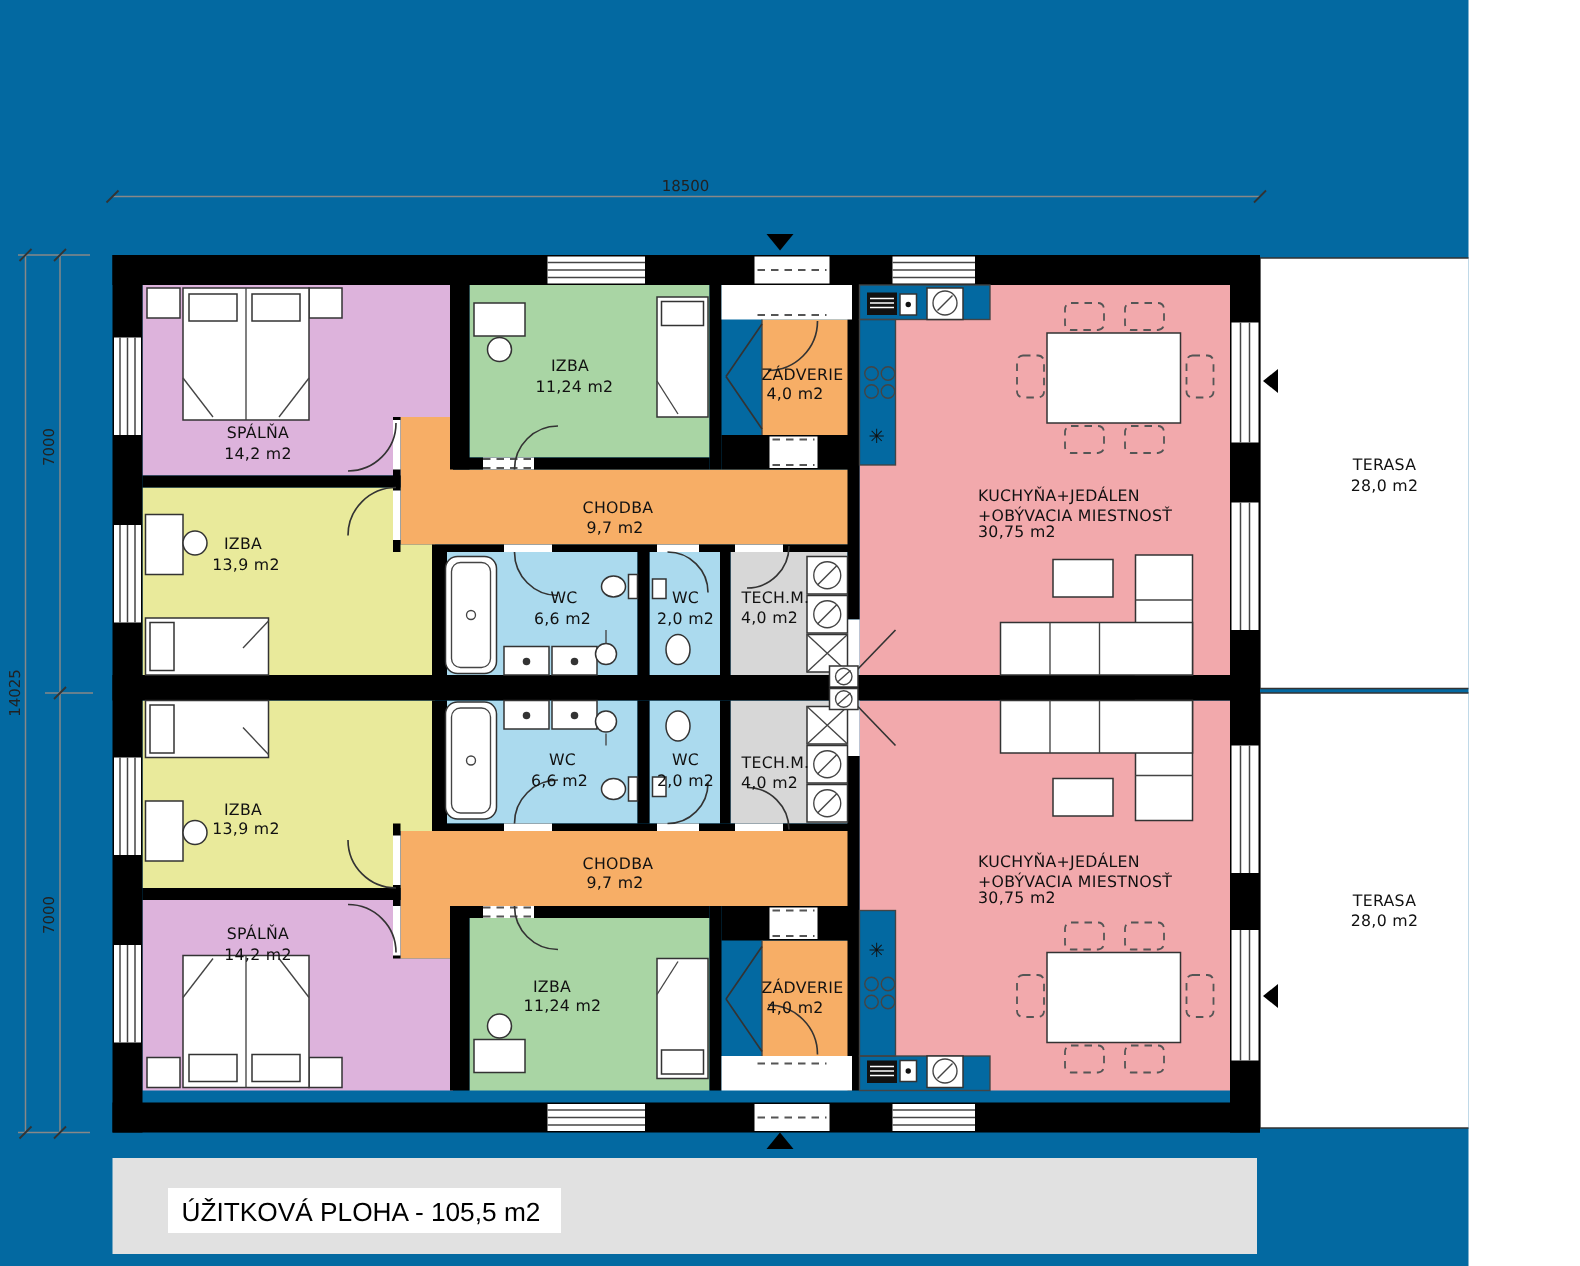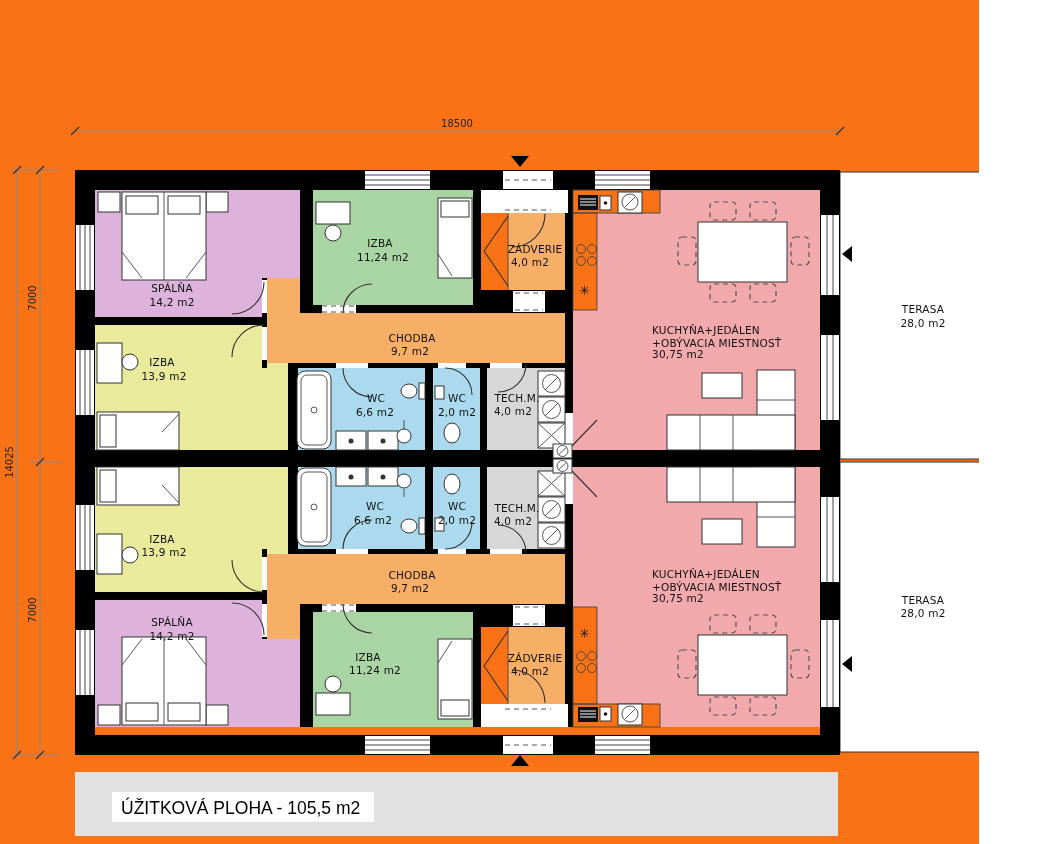--- a/index.html
+++ b/index.html
@@ -1,16 +1,16 @@
 <!DOCTYPE html>
 <html><head>
 <meta charset="utf-8">
 <style>
   html,body{margin:0;padding:0;background:#fff;}
-  .stage{position:relative;width:979px;height:844px;background:#f97316;overflow:hidden;}
+  .stage{position:relative;width:979px;height:844px;background:#0369a1;overflow:hidden;}
   svg{display:block;font-family:"DejaVu Sans",sans-serif;}
   .wall{fill:#000;}
   .wh{fill:#fff;}
   .winline{stroke:#444;stroke-width:1;fill:none;}
   .thin{stroke:#333;stroke-width:1;fill:#fff;}
   .thin2{stroke:#444;stroke-width:.9;fill:none;}
   .furn{fill:#fff;stroke:#333;stroke-width:1;}
   .dashline{stroke:#555;stroke-width:1.2;stroke-dasharray:5 4;fill:none;}
   .arc{stroke:#333;stroke-width:1.1;fill:none;}
   .lbl{font-size:10.5px;fill:#111;letter-spacing:.2px;}

